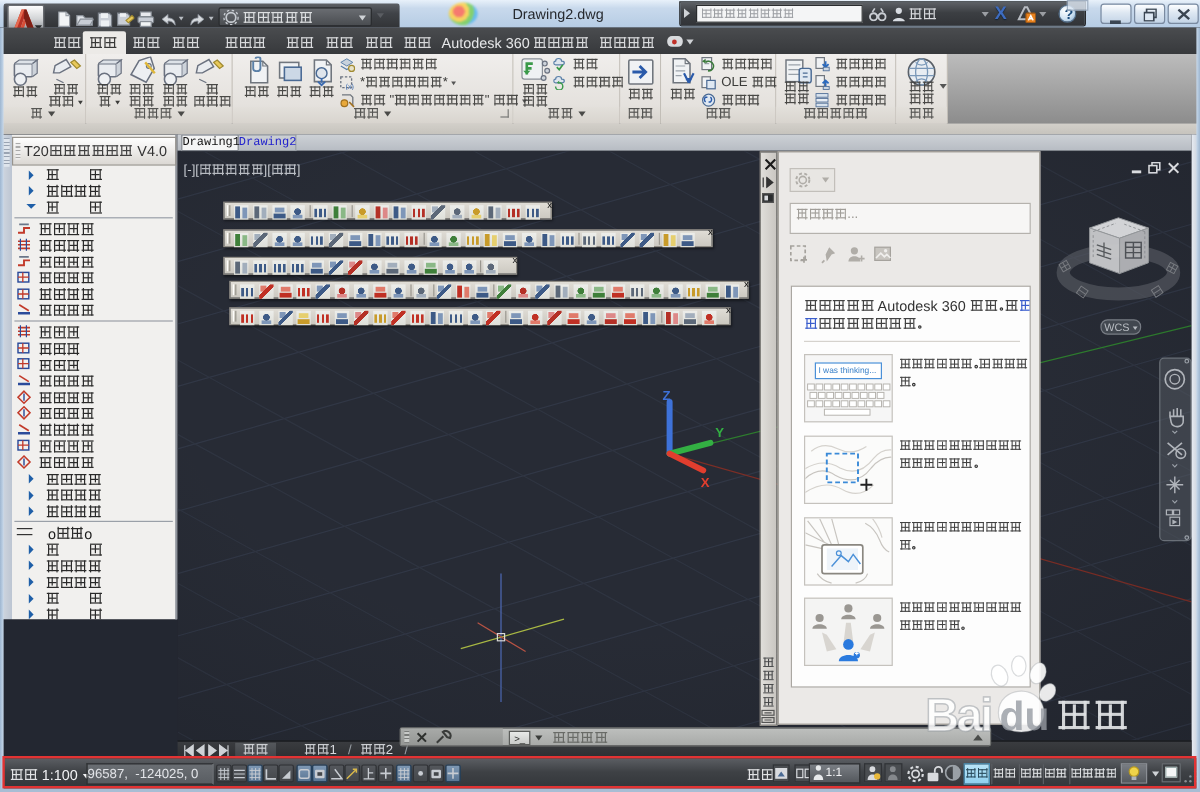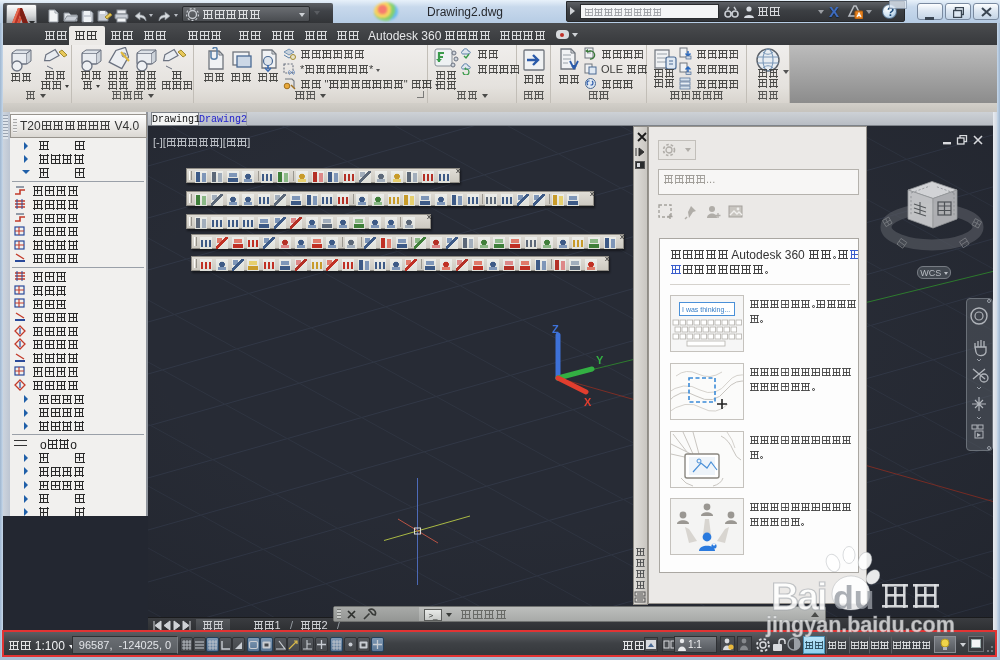--- a/index.html
+++ b/index.html
@@ -886,21 +886,21 @@
             <path d="M28 52 c0 -7 16 -7 16 0 z"></path>
             <circle cx="43" cy="47" r="2.6"></circle>
             <path d="M41.5 45.5 h3 M43 44 v3" stroke="#fff" stroke-width=".9"></path>
           </g>
       </svg></div>
       <div class="abs" style="left:89px;top:261px;width:108px;font-size:10.5px;color:#333;line-height:14.5px"><i class="c"></i><i class="c"></i><i class="c"></i><i class="c"></i><i class="c"></i><i class="c"></i><i class="c"></i><i class="c"></i><i class="c"></i><i class="c"></i><i class="c"></i><i class="c"></i><i class="c"></i><i class="c"></i><i class="c"></i><i class="o"></i></div>
     </div>
   </div>
 <div class="abs" style="left:0;top:632px;width:1000px;height:25px;background:linear-gradient(#5b5e63,#3e4145 45%,#33363a)"></div>
 <div class="abs" style="left:8px;top:639px;color:#f0f1f3;font-size:12px"><i class="c"></i><i class="c"></i> 1:100 <span style="display:inline-block;vertical-align:middle;border-left:3px solid transparent;border-right:3px solid transparent;border-top:4px solid currentColor;margin-left:1px"></span></div>
-<div class="abs" style="left:72px;top:636px;width:106px;height:18px;background:linear-gradient(#6a6e73,#595d62);border:1px solid #2e3033;border-right-color:#7a7e83;color:#e2e4e8;font-size:11px;line-height:17px;text-align:center">96587,&nbsp; -124025, 0</div>
+<div class="abs" style="left:72px;top:636px;width:106px;height:18px;background:linear-gradient(#6a6e73,#595d62);border:1px solid #2e3033;border-right-color:#7a7e83;color:#e2e4e8;font-size:11px;line-height:17px;">96587,&nbsp; -124025, 0</div>
 <div class="abs" style="left:180px;top:637px;width:13px;height:15px;background:linear-gradient(#54575c,#44474b);border:1px solid #303236;border-radius:2px;text-align:center"><svg width="11" height="13">
       <path d="M1 4 h9 M1 7 h9 M1 10 h9 M3 2 v10 M6 2 v10 M9 2 v10" stroke="#c8ccd2" stroke-width=".8"></path>
     </svg></div>
 <div class="abs" style="left:193px;top:637px;width:13px;height:15px;background:linear-gradient(#54575c,#44474b);border:1px solid #303236;border-radius:2px;text-align:center"><svg width="11" height="13">
       <path d="M1 4 h9 M1 7 h9 M1 10 h9" stroke="#c8ccd2" stroke-width="1"></path>
     </svg></div>
 <div class="abs" style="left:206px;top:637px;width:13px;height:15px;background:linear-gradient(#7e98b4,#5a7694);border:1px solid #24405c;border-radius:2px;text-align:center"><svg width="11" height="13">
       <path d="M1 4 h9 M1 7 h9 M1 10 h9 M3 2 v10 M6 2 v10 M9 2 v10" stroke="#c8ccd2" stroke-width=".8"></path>
     </svg></div>
 <div class="abs" style="left:219px;top:637px;width:13px;height:15px;background:linear-gradient(#54575c,#44474b);border:1px solid #303236;border-radius:2px;text-align:center"><svg width="11" height="13">
@@ -1006,13 +1006,12 @@
         <g fill="rgba(255,255,255,.9)" stroke="rgba(150,155,160,.35)" stroke-width="1">
         <ellipse cx="11" cy="17" rx="6.5" ry="9" transform="rotate(-22 11 17)"></ellipse>
         <ellipse cx="27" cy="9" rx="6" ry="8.5"></ellipse>
         <ellipse cx="43" cy="15" rx="6.5" ry="9" transform="rotate(20 43 15)"></ellipse>
         <ellipse cx="51" cy="31" rx="6" ry="8" transform="rotate(38 51 31)"></ellipse>
         <path d="M10 48 c0 -11 9 -18 19 -18 c10 0 19 7 19 18 c0 10 -8 16 -19 16 c-11 0 -19 -6 -19 -16 z"></path>
         </g>
       </svg>
       <div class="abs" style="left:833px;top:578px;font-size:34px;font-weight:bold;color:rgba(150,155,162,.8);font-family:'Liberation Sans',sans-serif">du</div>
       <div class="abs" style="left:880px;top:579px;font-size:31px;color:rgba(240,242,244,.92)"><i class="c"></i><i class="c"></i></div>
-      <div class="abs" style="left:766px;top:613px;font-size:21.5px;font-weight:bold;color:rgba(255,255,255,.72);-webkit-text-stroke:1px rgba(150,155,160,.4);font-family:'Liberation Sans',sans-serif">jingyan.baidu.com</div>
     </div>
 </body></html>

